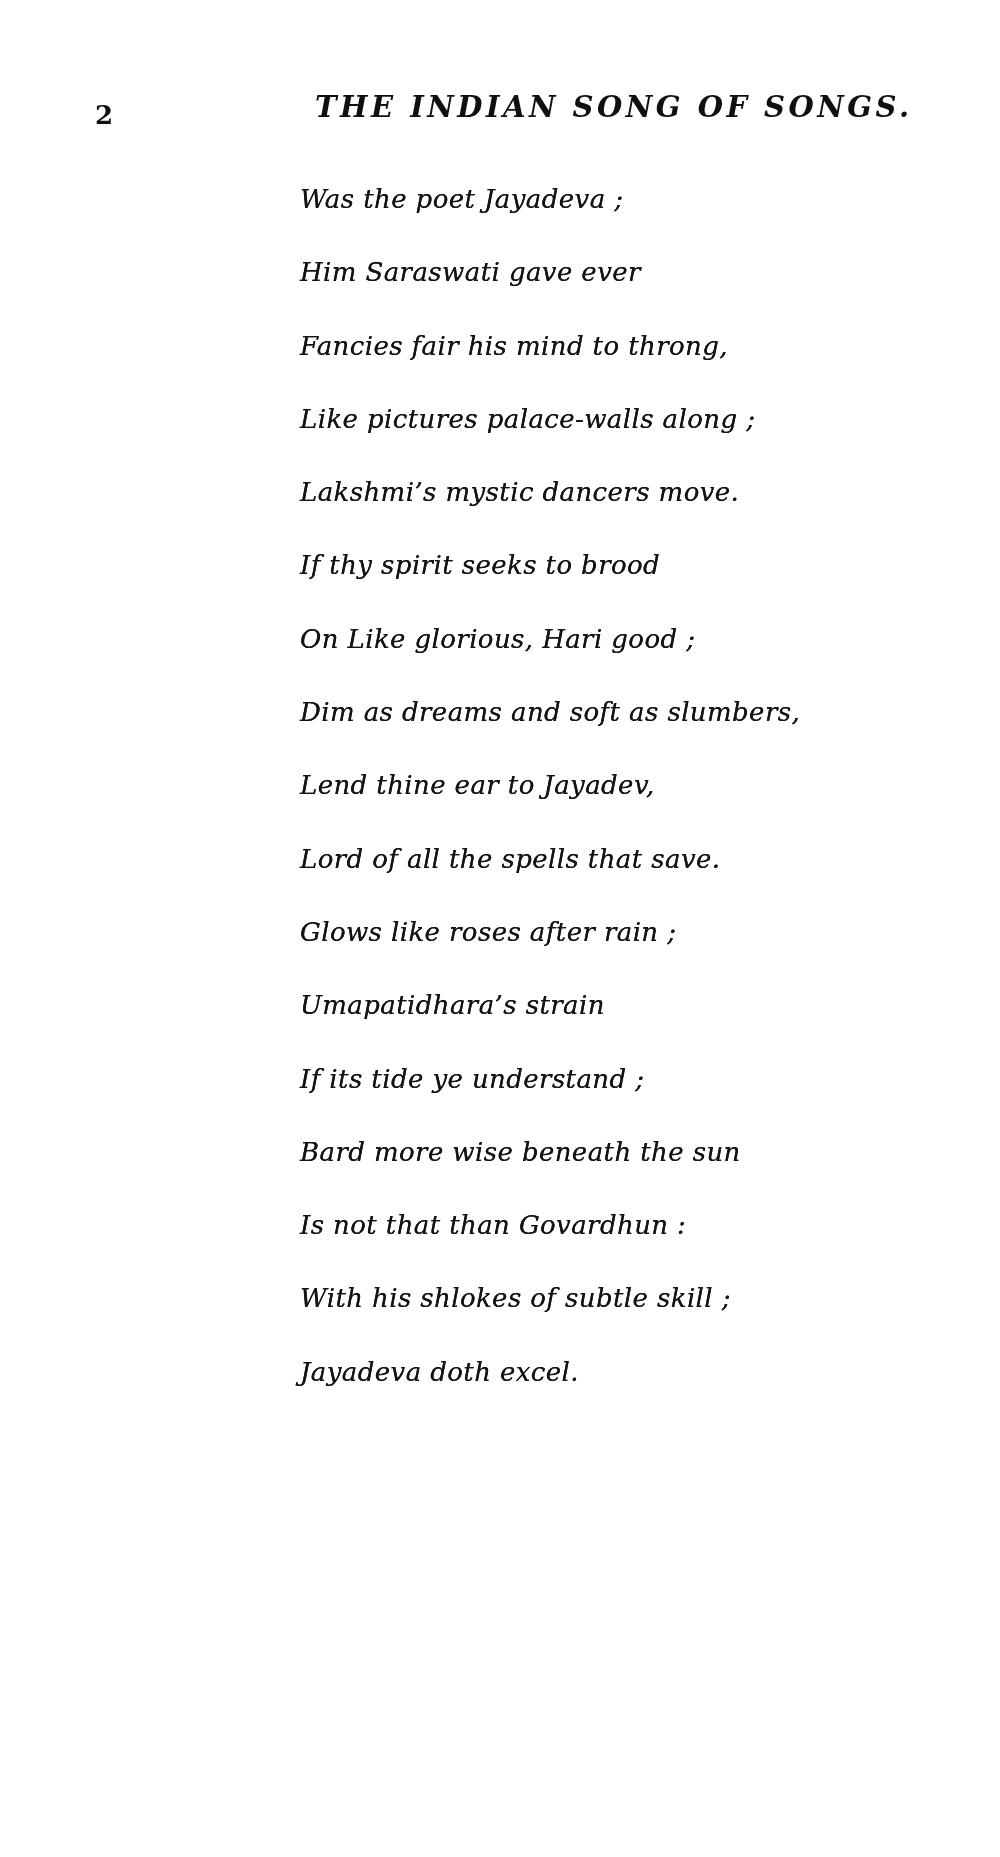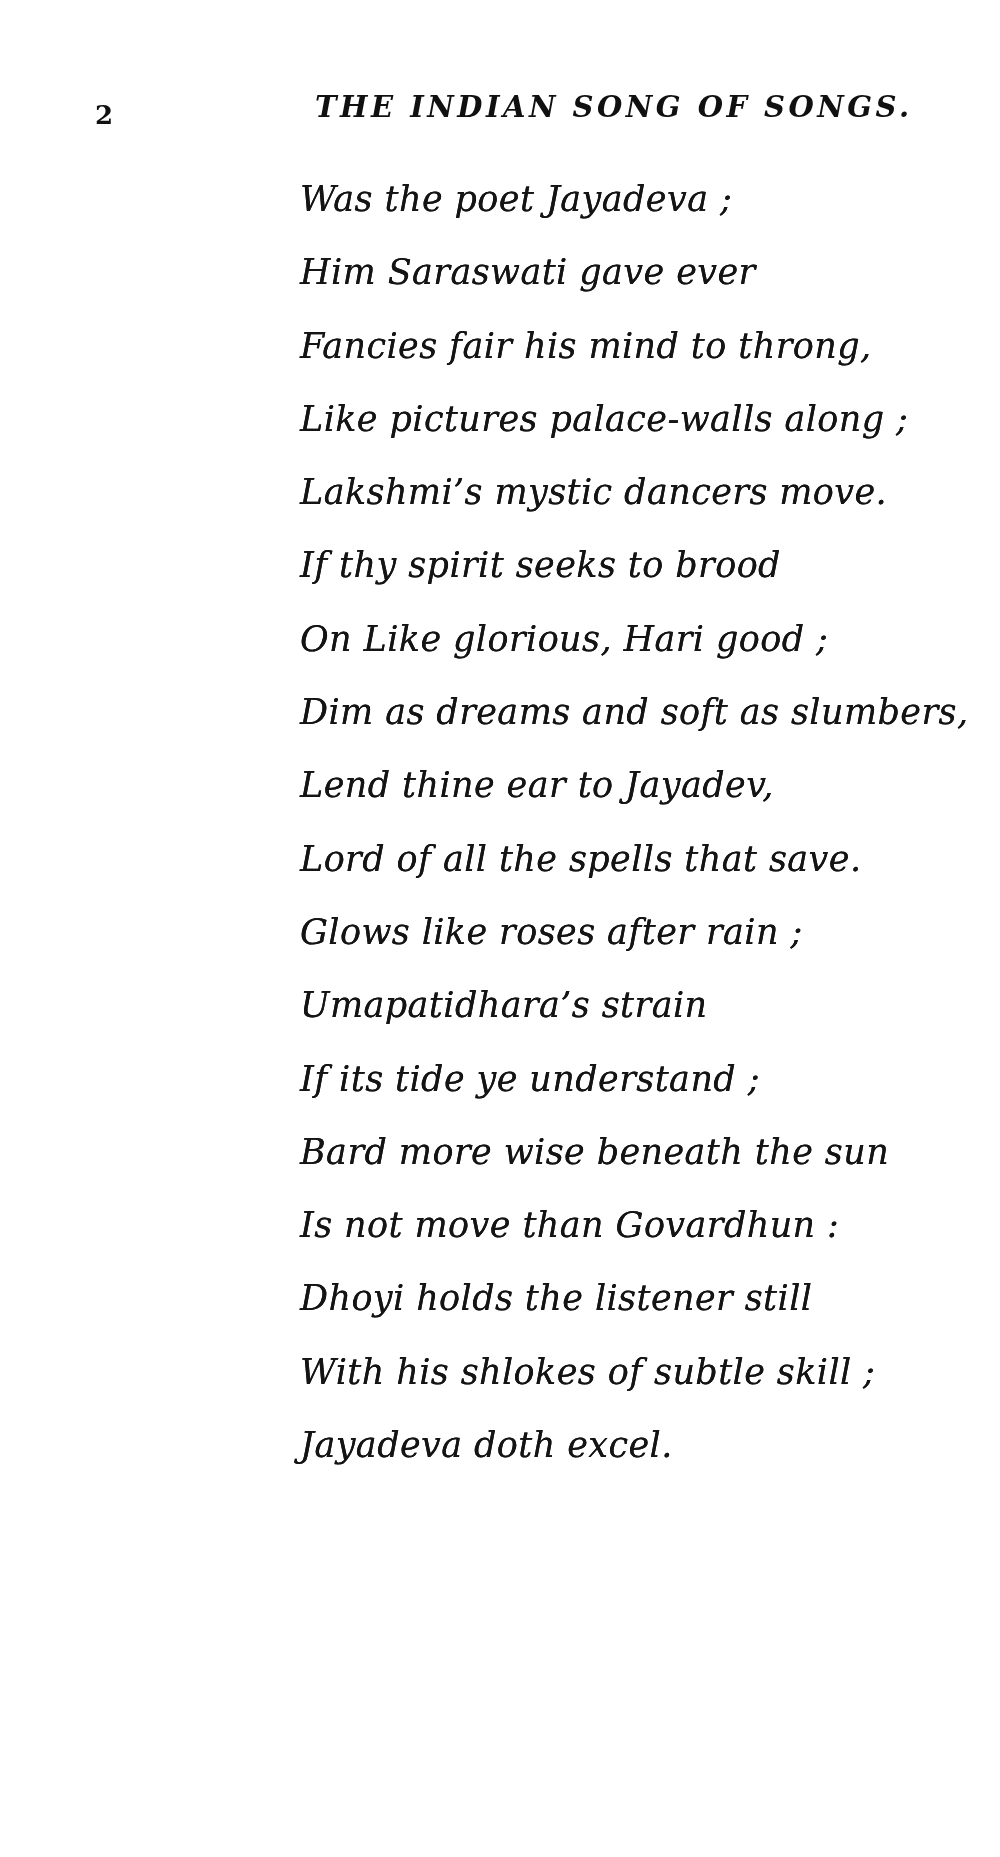--- a/index.html
+++ b/index.html
@@ -47,21 +47,21 @@
   
   .poem {
     position: absolute;
     left: 300px;
     top: 163px;
     width: 660px;
   }
   .poem-line {
     height: 73.3px;
     line-height: 73.3px;
-    font-size: 35px;
+    font-size: 26px;
     font-style: italic;
     font-weight: 500;
     letter-spacing: 0.4px;
     white-space: nowrap;
     color: #141414;
     
     text-shadow: 0 0 0.4px #141414;
   }
   
   .poem-line:nth-child(20) { padding-left: 12px; font-family: Liberation Mono, monospace; }
@@ -85,19 +85,18 @@
     <div class="poem-line">Lakshmi’s mystic dancers move.</div>
     <div class="poem-line">If thy spirit seeks to brood</div>
     <div class="poem-line">On Like glorious, Hari good ;</div>
     <div class="poem-line">Dim as dreams and soft as slumbers,</div>
     <div class="poem-line">Lend thine ear to Jayadev,</div>
     <div class="poem-line">Lord of all the spells that save.</div>
     <div class="poem-line">Glows like roses after rain ;</div>
     <div class="poem-line">Umapatidhara’s strain</div>
     <div class="poem-line">If its tide ye understand ;</div>
     <div class="poem-line">Bard more wise beneath the sun</div>
-    <div class="poem-line">Is not move than Govardhun :</div>
-    <div class="poem-line">Dhoyi holds the listener still</div>
+    <div class="poem-line">Is not that than Govardhun :</div>
     <div class="poem-line">With his shlokes of subtle skill ;</div>
     <div class="poem-line">Jayadeva doth excel.</div>
   </div>
 
 </div>
 
 </body></html>

